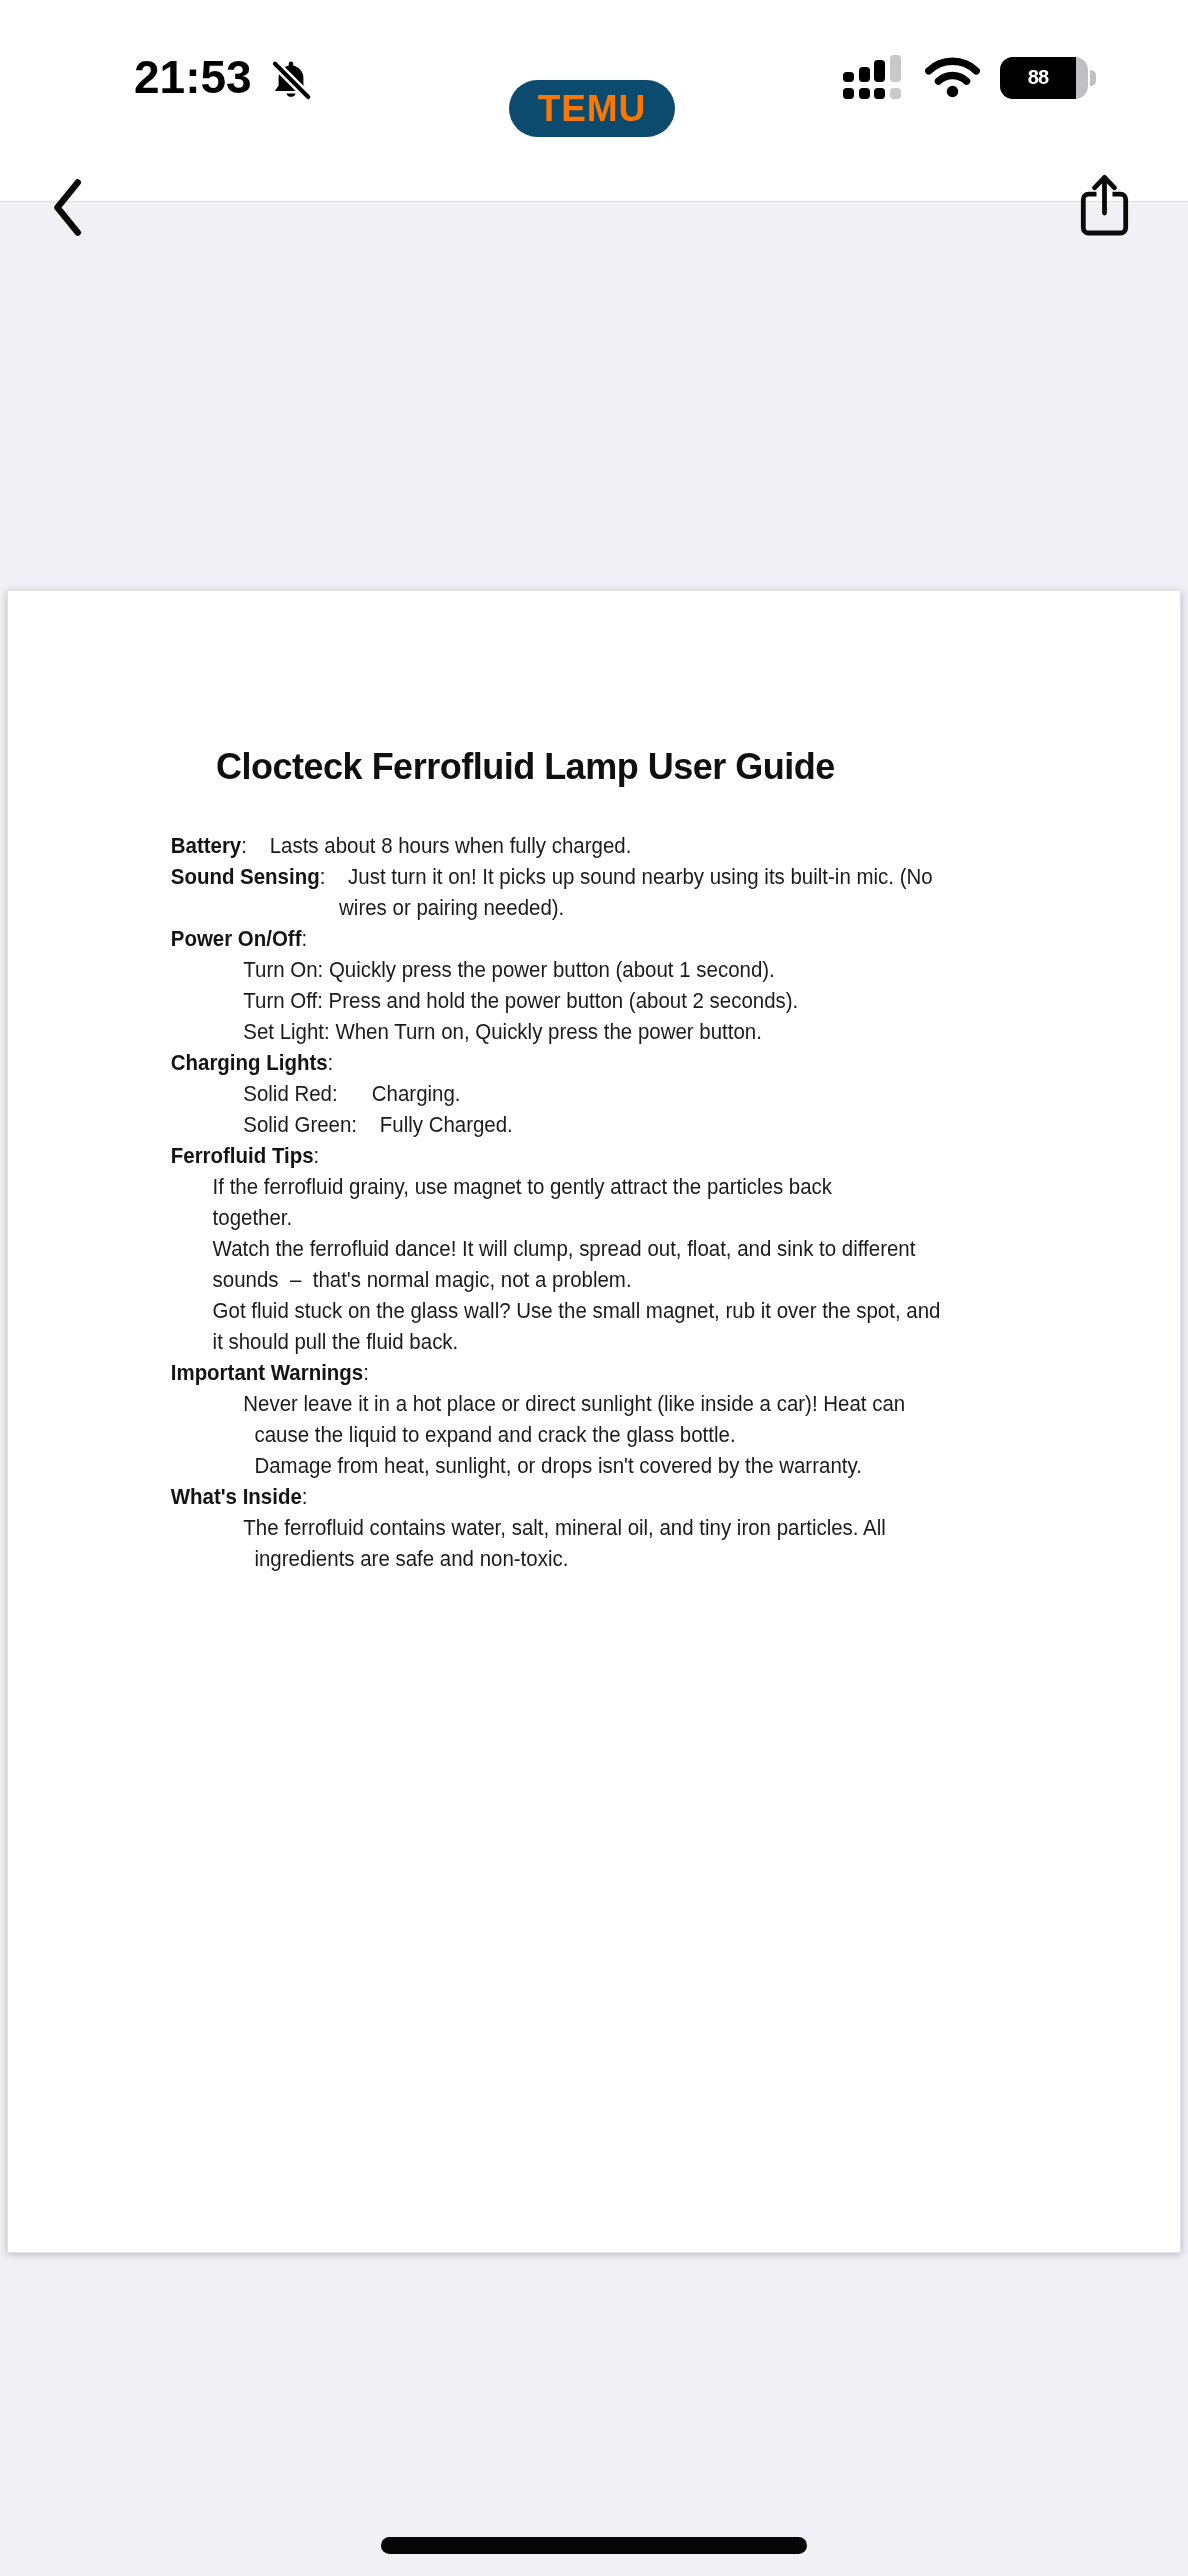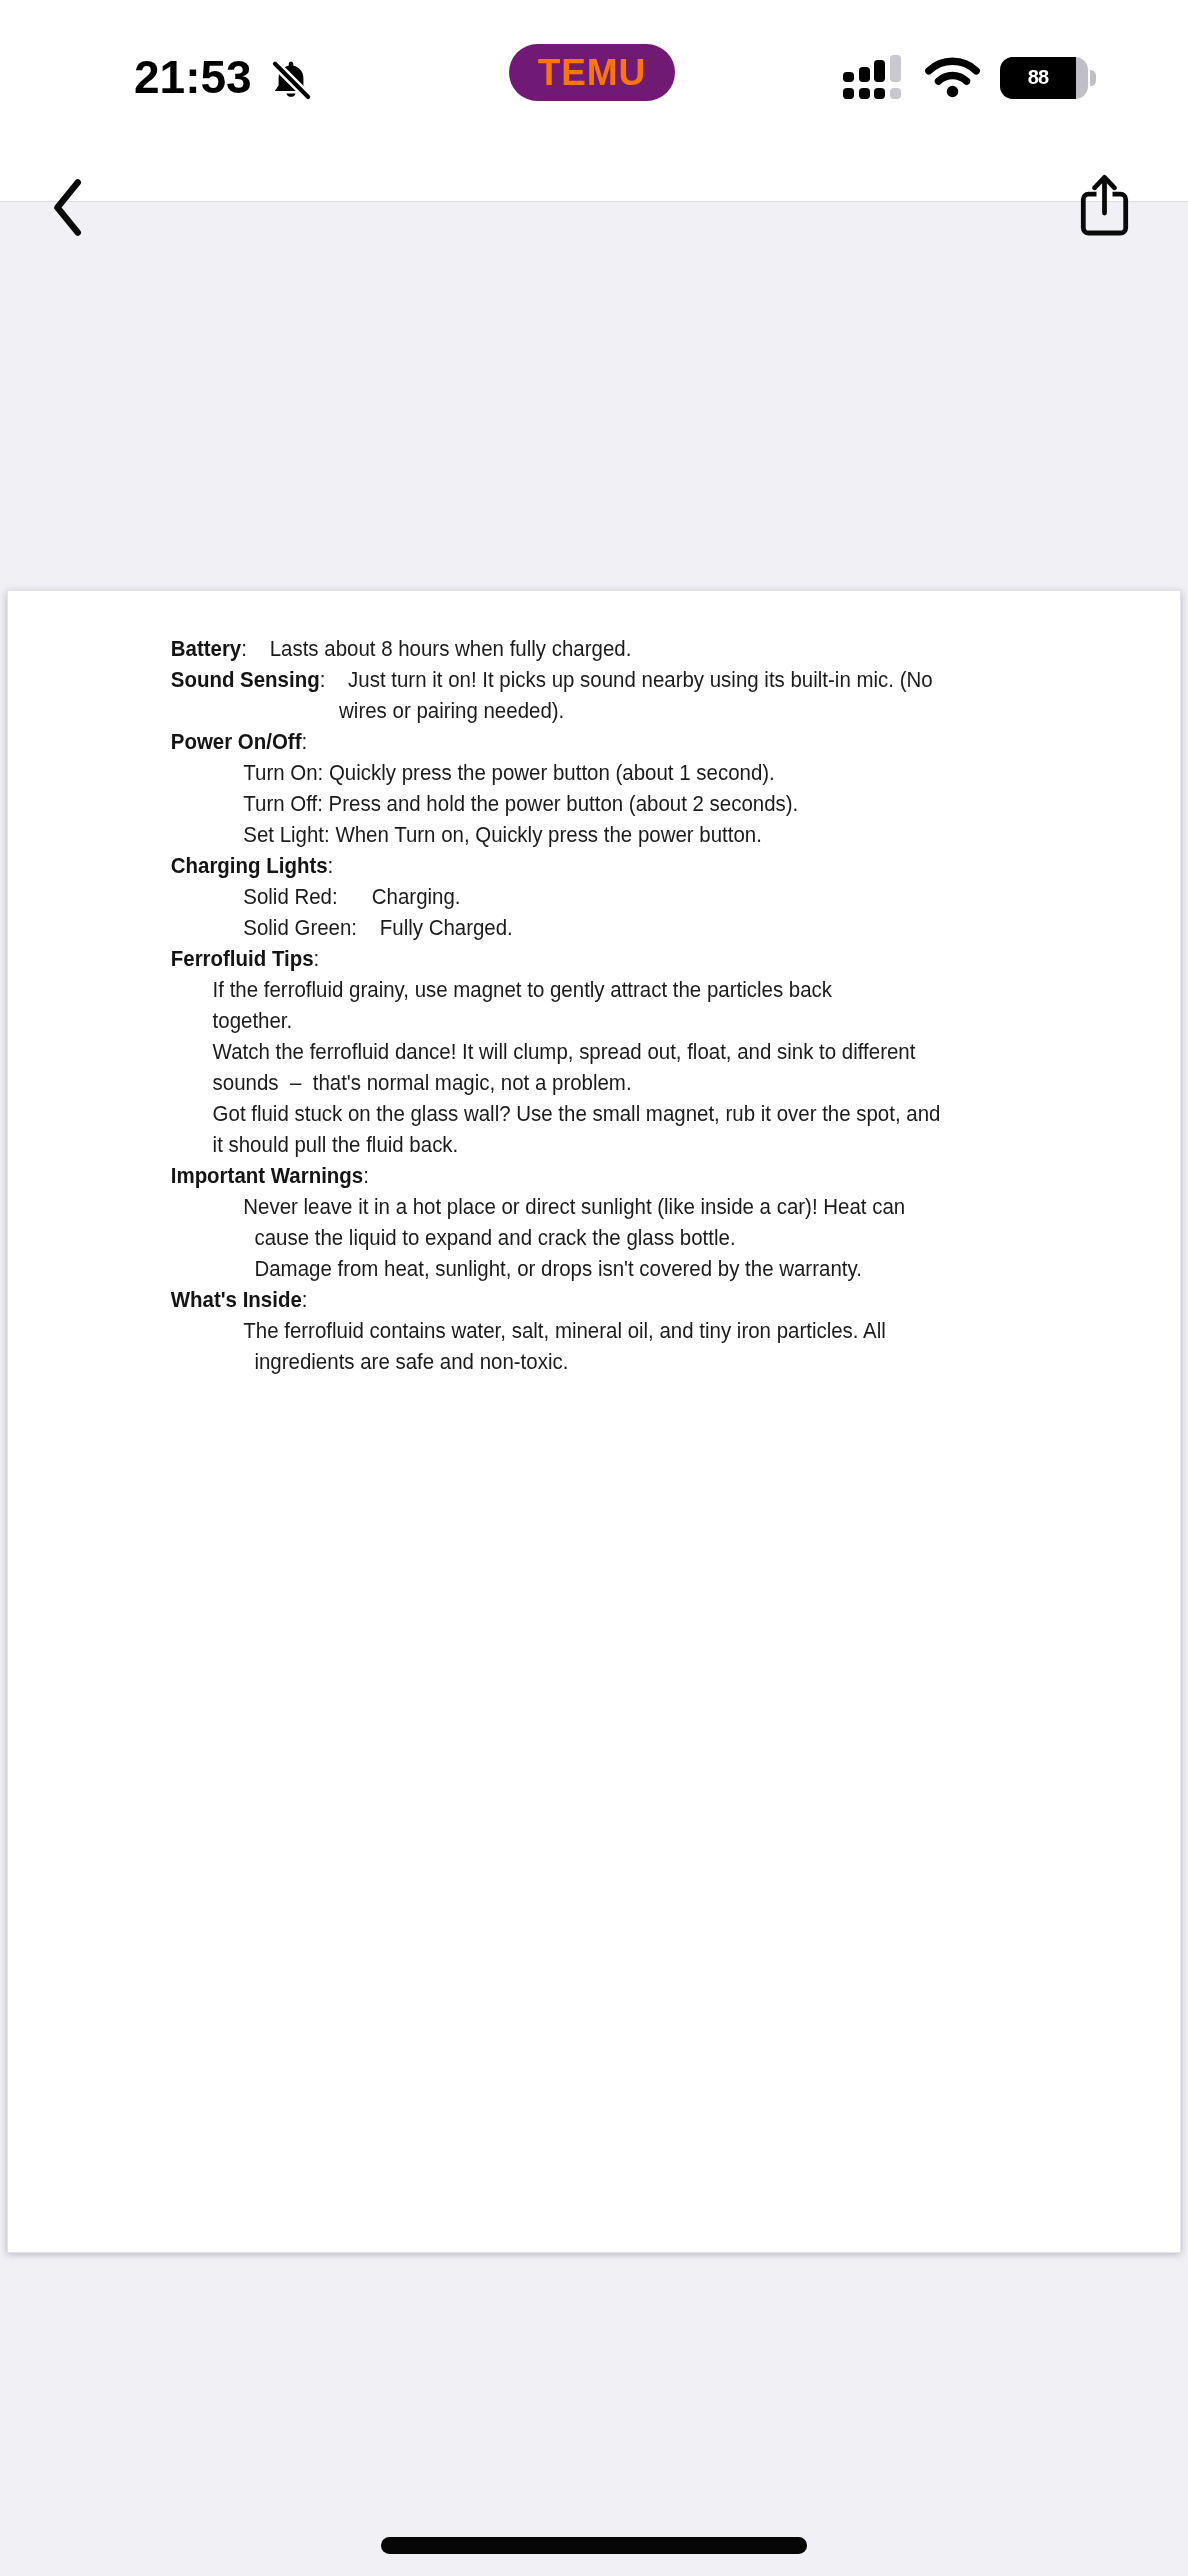--- a/index.html
+++ b/index.html
@@ -79,21 +79,21 @@
 
   <div class="time">21:53</div>
 
   <svg class="bell-slash" viewBox="0 0 24 24">
     <path fill="#000" d="M12 2.2c-.62 0-1.1.48-1.1 1.08v.95C7.9 4.9 5.8 7.4 5.8 10.4v3.9L3.9 17h16.2l-1.9-2.7v-3.9c0-3-2.1-5.5-5.1-6.17v-.95c0-.6-.48-1.08-1.1-1.08z"></path>
     <path fill="#000" d="M9.7 18.2a2.4 2.4 0 0 0 4.6 0z"></path>
     <line x1="4" y1="3.4" x2="20.6" y2="20" stroke="#fff" stroke-width="4.6" stroke-linecap="round"></line>
     <line x1="4" y1="3.4" x2="20.6" y2="20" stroke="#000" stroke-width="2.1" stroke-linecap="round"></line>
   </svg>
 
-  <div class="app-pill" style="background:#701a75;color:#fb7701;">TEMU</div>
+  <div class="app-pill" style="background:#0c4a6e;color:#fb7701;margin-top:36px;">TEMU</div>
 
   <div class="status-right">
     <div class="signal">
       <div class="col" style="left:0;   bottom:16.6px;height:10px;background:#000;"></div>
       <div class="col" style="left:15.7px;bottom:16.6px;height:15.7px;background:#000;"></div>
       <div class="col" style="left:31px;bottom:16.6px;height:22px;background:#000;"></div>
       <div class="col" style="left:47px;bottom:16.6px;height:27px;background:#c8c8cd;"></div>
       <div class="col" style="left:0;   bottom:0;height:11px;background:#000;"></div>
       <div class="col" style="left:15.7px;bottom:0;height:11px;background:#000;"></div>
       <div class="col" style="left:31px;bottom:0;height:11px;background:#000;"></div>
@@ -119,20 +119,21 @@
   </svg>
 
   <svg class="nav-share" viewBox="0 0 28 33">
     <path d="M10 10.6 H6 a2.6 2.6 0 0 0 -2.6 2.6 V27.4 a2.6 2.6 0 0 0 2.6 2.6 H22 a2.6 2.6 0 0 0 2.6 -2.6 V13.2 a2.6 2.6 0 0 0 -2.6 -2.6 H18" fill="none" stroke="#0a0a0a" stroke-width="2.4" stroke-linejoin="round"></path>
     <line x1="14" y1="2.6" x2="14" y2="20" stroke="#0a0a0a" stroke-width="2.4" stroke-linecap="round"></line>
     <polyline points="9,7.4 14,2.2 19,7.4" fill="none" stroke="#0a0a0a" stroke-width="2.4" stroke-linecap="round" stroke-linejoin="round"></polyline>
   </svg>
 </div>
 
 <div class="doc-card">
+  <div class="doc-title">Clocteck Ferrofluid Lamp User Guide</div>
   <div class="doc-lines">
       <div class="doc-line indent-0"><span class="seg bold">Battery</span><span class="seg">:    Lasts about 8 hours when fully charged.</span></div>
       <div class="doc-line indent-0"><span class="seg bold">Sound Sensing</span><span class="seg">:    Just turn it on! It picks up sound nearby using its built-in mic. (No</span></div>
       <div class="doc-line indent-4"><span class="seg">wires or pairing needed).</span></div>
       <div class="doc-line indent-0"><span class="seg bold">Power On/Off</span><span class="seg">:</span></div>
       <div class="doc-line indent-2"><span class="seg">Turn On: Quickly press the power button (about 1 second).</span></div>
       <div class="doc-line indent-2"><span class="seg">Turn Off: Press and hold the power button (about 2 seconds).</span></div>
       <div class="doc-line indent-2"><span class="seg">Set Light: When Turn on, Quickly press the power button.</span></div>
       <div class="doc-line indent-0"><span class="seg bold">Charging Lights</span><span class="seg">:</span></div>
       <div class="doc-line indent-2"><span class="seg">Solid Red:      Charging.</span></div>

